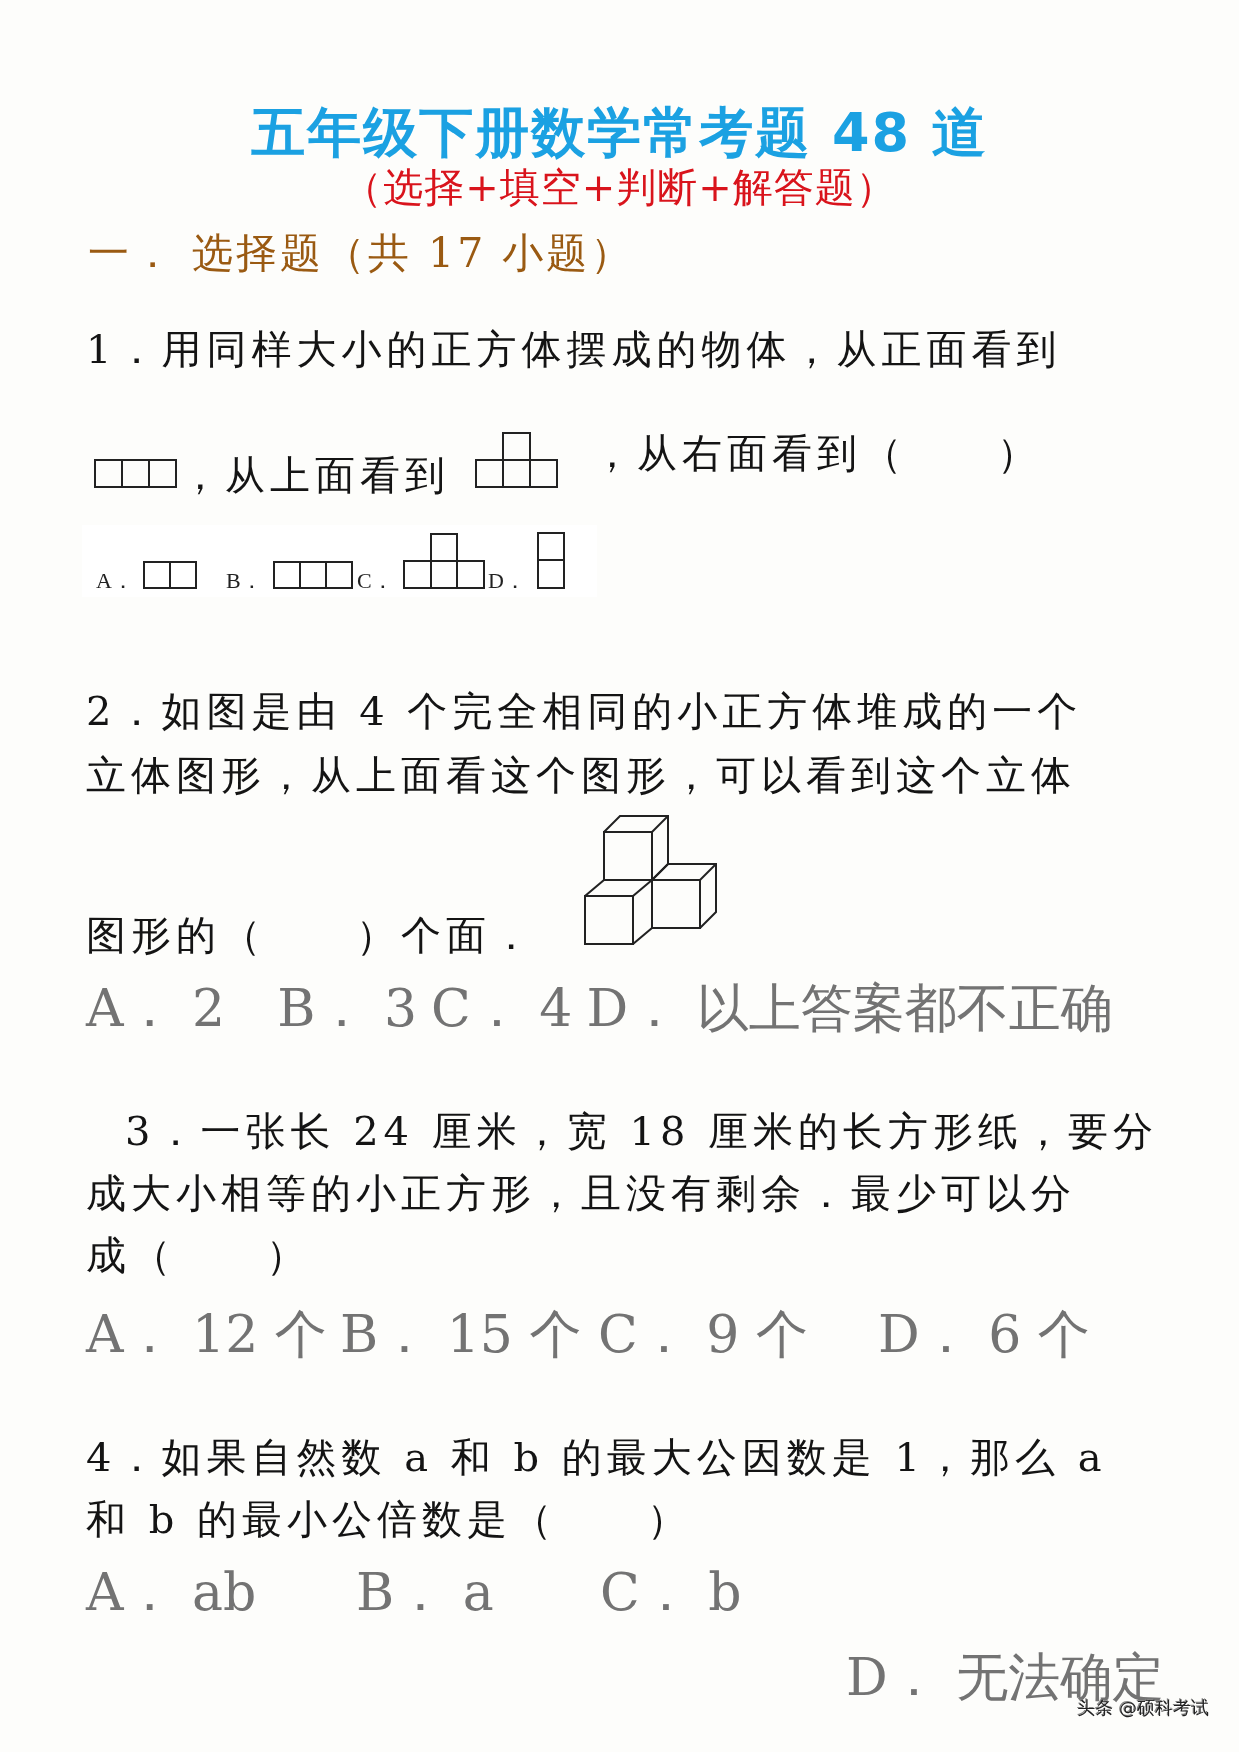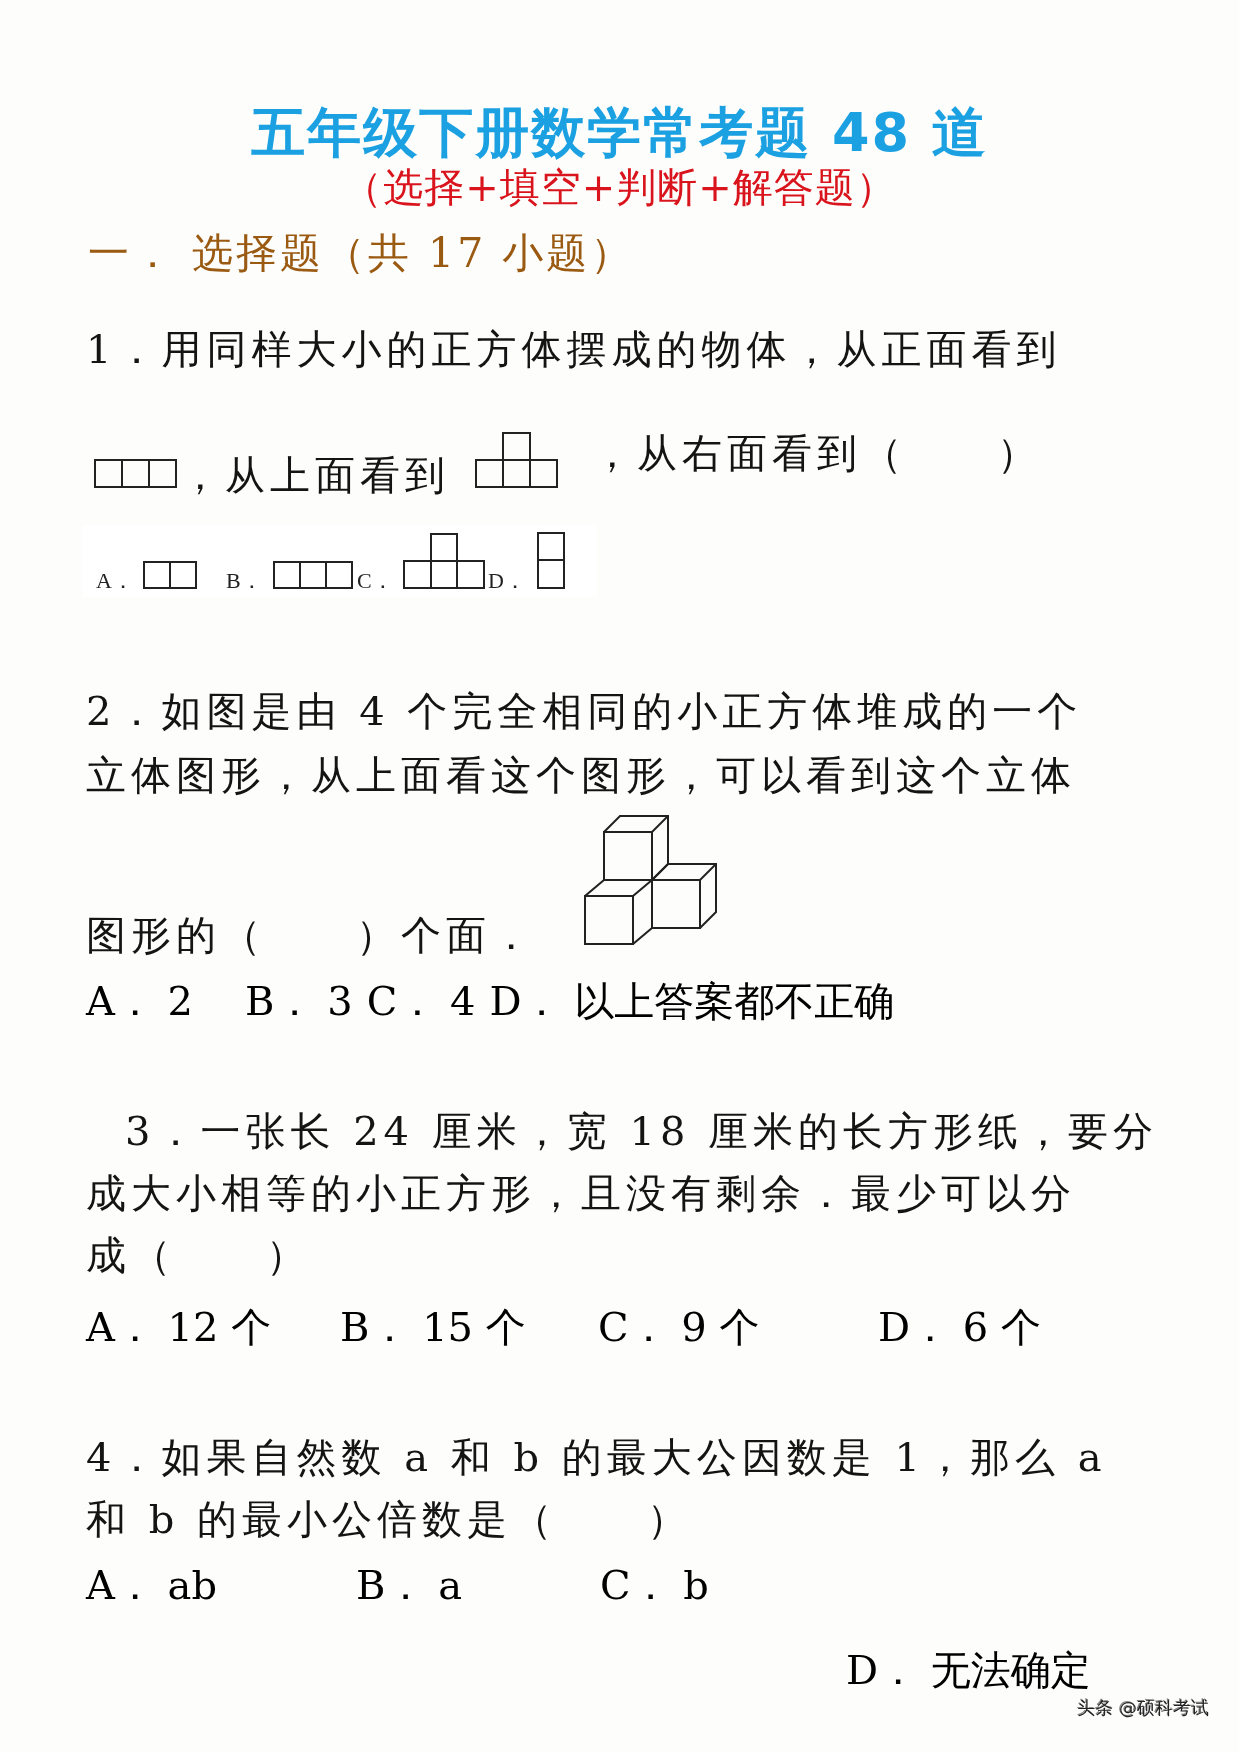--- a/index.html
+++ b/index.html
@@ -15,21 +15,21 @@
     font-weight: bold; font-size: 54px; color: #1ba1e2; letter-spacing: 2px; margin-top: 21px;
   }
   .subtitle {
     left: 0; width: 1239px; top: 160px; text-align: center;
     font-size: 40px; color: #d9141c; letter-spacing: 1px;
   }
   .section {
     left: 88px; top: 226px; font-size: 41px; color: #9a5a12; letter-spacing: 3px;
   }
   .q { font-size: 40px; letter-spacing: 5px; color: #141414; }
-  .opt { font-size: 40px; color: #000000; }
+  .opt { font-size: 52px; color: #737373; }
   .figbox { position: absolute; border: 2px solid #222; box-sizing: border-box; background: transparent; }
   .small-label { font-size: 22px; font-family: "Liberation Serif", serif; color: #222; }
   .optimg-bg { position: absolute; left: 82px; top: 525px; width: 515px; height: 72px; background: #ffffff; }
   .watermark {
     right: 30px; top: 1696px; font-family: "DejaVu Sans", "Liberation Sans", sans-serif;
     font-size: 18px; color: #222; text-shadow: 1px 1px 0 #fff, -1px -1px 0 #888;
   }
   svg.cubes { position: absolute; left: 578px; top: 812px; }
 </style>
 </head>

